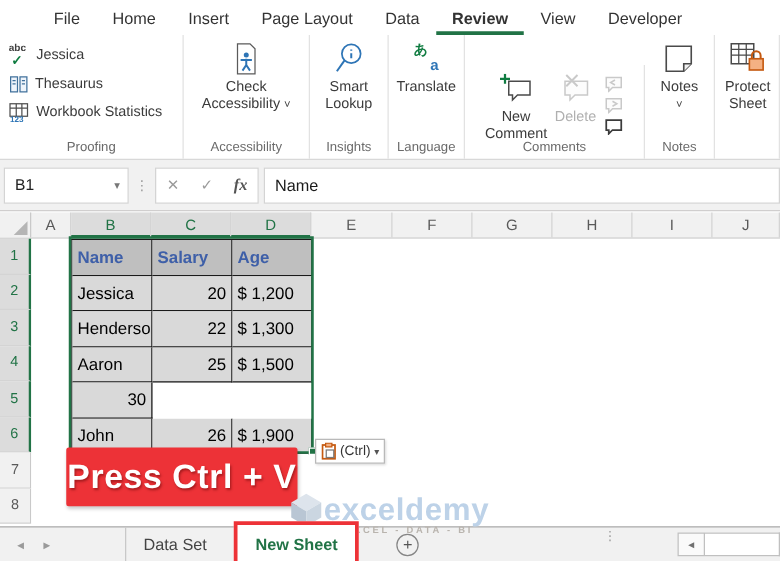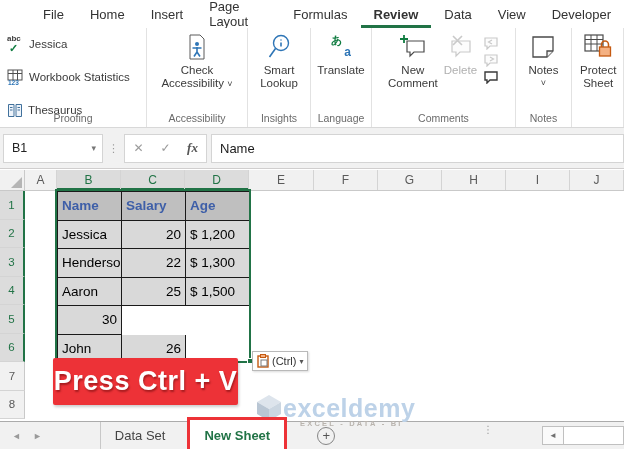--- a/index.html
+++ b/index.html
@@ -15,30 +15,30 @@
   .tab { display:flex; align-items:center; padding:0 13px; font-size:13px; color:#333; cursor:default; }
   .tab.active { font-weight:bold; box-shadow: inset 0 -3px 0 var(--accent-green,#217346); }
   
   .ribbon { position:absolute; top:28px; left:0; right:0; height:100px; background:#fff;
             border-bottom:1px solid #d8d8d8; display:flex; }
   .rgroup { position:relative; display:flex; flex-direction:column; border-right:1px solid #e2e2e2; }
   .rgroup-label { position:absolute; bottom:3px; left:0; right:0; text-align:center;
                   font-size:10.5px; color:#6a6a6a; }
   .rgroup-buttons { display:flex; flex:1; padding-bottom:16px; }
   .g-proofing { width:147px; }
-  .g-proofing .rgroup-buttons { flex-direction:column; justify-content:flex-start; padding:7px 0 16px 7px; gap:15px; }
+  .g-proofing .rgroup-buttons { flex-direction:column; justify-content:flex-start; padding:7px 0 16px 7px; gap:5px; }
   .rbtn-small { display:flex; align-items:center; gap:5px; font-size:11.5px; color:#3b3b3b; height:18px; }
   .rbtn-big { display:flex; flex-direction:column; align-items:center; justify-content:flex-start;
               font-size:11.5px; color:#3b3b3b; padding-top:6px; line-height:13px; text-align:center; }
   .rbtn-big .big-ic { height:26px; display:flex; align-items:center; justify-content:center; margin-bottom:4px; }
   .rbtn-big.disabled { color:#b0b0b0; }
   .g-accessibility { width:101px; }
   .g-insights { width:63px; }
   .g-language { width:61px; }
-  .g-comments { width:144px; }
+  .g-comments { width:144px;margin-top:24px; }
   .g-comments .rgroup-buttons { flex-direction:row; justify-content:center; gap:6px; }
   .g-notes { width:56px; }
   .g-protect { flex:1; }
   .chev { font-size:9px; color:#3b3b3b; }
   .mini-col { display:flex; flex-direction:column; gap:3px; padding-top:8px; }
   
   .spelling-ic { position:relative; width:17px; height:16px; }
   .spelling-ic .abc { position:absolute; top:-2px; left:0; font-size:8px; font-weight:bold; color:#404040; letter-spacing:0; }
   .spelling-ic .chk { position:absolute; bottom:-3px; left:2px; font-size:11px; font-weight:bold; color:#107C41; }
   .kana-ic { position:relative; width:20px; height:20px; }
@@ -90,21 +90,21 @@
   .cta { position:absolute; left:28px; top:167px; width:185px; height:47px;
          background:var(--highlight-red,#ED3237); border-radius:2px; display:flex; align-items:center; justify-content:center;
          color:#fff; font-size:27px; font-weight:bold; letter-spacing:0.5px;
          text-shadow:1px 2px 2px rgba(80,0,0,0.45); box-shadow:1px 2px 3px rgba(0,0,0,0.2); }
   
   .pastechip { position:absolute; left:227px; top:160px; height:20px; background:#fff;
                border:1px solid #b9b9b9; display:flex; align-items:center; gap:3px; padding:0 4px;
                font-size:11px; color:#333; box-shadow:1px 1px 2px rgba(0,0,0,0.15); }
   .pastechip .dd { font-size:8px; color:#555; }
   
-  .watermark { position:absolute; left:256px; top:394px; z-index:5; pointer-events:none; }
+  .watermark { position:absolute; left:232px; top:394px; z-index:5; pointer-events:none; }
   .wm-brand { position:absolute; left:27px; top:0; font-size:25px; font-weight:bold;
               color:var(--watermark-blue,#bdd2e8); letter-spacing:0.5px; }
   .wm-tag { position:absolute; left:44px; top:25px; font-size:7.5px; font-weight:bold;
             color:#b9b4ae; letter-spacing:2.2px; white-space:nowrap; }
   
   .sheetbar { position:absolute; top:421px; left:0; right:0; height:28px; background:#f1f1f1;
               border-top:1px solid #ababab; display:flex; align-items:center; }
   .navarrows { display:flex; gap:12px; padding:0 10px 0 12px; color:#9a9a9a; font-size:9px; }
   .tabdivider { width:1px; height:100%; background:#c8c8c8; margin-left:48px; }
   .stab { height:100%; display:flex; align-items:center; padding:0 14px; font-size:13px; color:#444; }
@@ -131,27 +131,24 @@
     <div class="tab">
         <span>Home</span>
       </div>
     <div class="tab">
         <span>Insert</span>
       </div>
     <div class="tab">
         <span>Page Layout</span>
       </div>
     <div class="tab">
-        <span>Formulas</span>
+        <span>Data</span>
       </div>
     <div class="tab active">
         <span>Review</span>
-      </div>
-    <div class="tab">
-        <span>Data</span>
       </div>
     <div class="tab">
         <span>View</span>
       </div>
     <div class="tab">
         <span>Developer</span>
       </div>
   </div>
 
   <div class="ribbon">
@@ -160,36 +157,36 @@
       <div class="rgroup-buttons">
         <div class="rbtn-small">
           <span class="spelling-ic">
             <span class="abc">abc</span>
               <span class="chk">✓</span>
           </span>
           <span>Jessica</span>
         </div>
         <div class="rbtn-small">
           <span>
+            <svg width="16" height="15" viewBox="0 0 16 15">
+                <path d="M1.5 1.5h5.5v12H1.5z M9 1.5h5.5v12H9z" fill="#eef4fb" stroke="#41719C" stroke-width="1"></path>
+                <path d="M3 4.5h2.5M3 7h2.5M10.5 4.5H13M10.5 7H13" stroke="#41719C" stroke-width="1" fill="none"></path>
+              </svg>
+          </span>
+          <span>Thesaurus</span>
+        </div>
+        <div class="rbtn-small">
+          <span>
             <svg width="17" height="16" viewBox="0 0 17 16">
                 <rect x="1" y="1" width="14" height="10" fill="#fff" stroke="#505050"></rect>
                 <path d="M1 4.5h14M6 1v10M10.5 1v10" stroke="#505050" fill="none"></path>
                 <text x="1" y="15.5" font-size="6.5" font-weight="bold" fill="#2E75B6">123</text>
               </svg>
           </span>
           <span>Workbook Statistics</span>
-        </div>
-        <div class="rbtn-small">
-          <span>
-            <svg width="16" height="15" viewBox="0 0 16 15">
-                <path d="M1.5 1.5h5.5v12H1.5z M9 1.5h5.5v12H9z" fill="#eef4fb" stroke="#41719C" stroke-width="1"></path>
-                <path d="M3 4.5h2.5M3 7h2.5M10.5 4.5H13M10.5 7H13" stroke="#41719C" stroke-width="1" fill="none"></path>
-              </svg>
-          </span>
-          <span>Thesaurus</span>
         </div>
       </div>
       <div class="rgroup-label">Proofing</div>
     </div>
 
     <div class="rgroup g-accessibility">
       <div class="rgroup-buttons" style="justify-content:center;">
         <div class="rbtn-big">
           <span class="big-ic">
             <svg width="22" height="26" viewBox="0 0 22 26">
@@ -379,20 +376,21 @@
             <div class="xcell">Aaron</div>
             <div class="xcell num">25</div>
             <div class="xcell">$ 1,500</div>
           </div>
           <div class="xrow">
             <div class="xcell num">30</div>
           </div>
           <div class="xrow">
             <div class="xcell">John</div>
             <div class="xcell num">26</div>
+            <div class="xcell">$ 1,900</div>
           </div>
         </div>
         <div class="selborder"></div>
         <div class="fillhandle"></div>
         <div class="cta">Press Ctrl + V</div>
         <div class="pastechip">
           <span>
             <svg width="12" height="14" viewBox="0 0 12 14">
                 <rect x="1" y="2" width="10" height="11" fill="#fff" stroke="#C55A11" stroke-width="1.4"></rect>
                 <rect x="3.5" y="0.5" width="5" height="3" fill="#F4B183" stroke="#C55A11" stroke-width="1"></rect>

